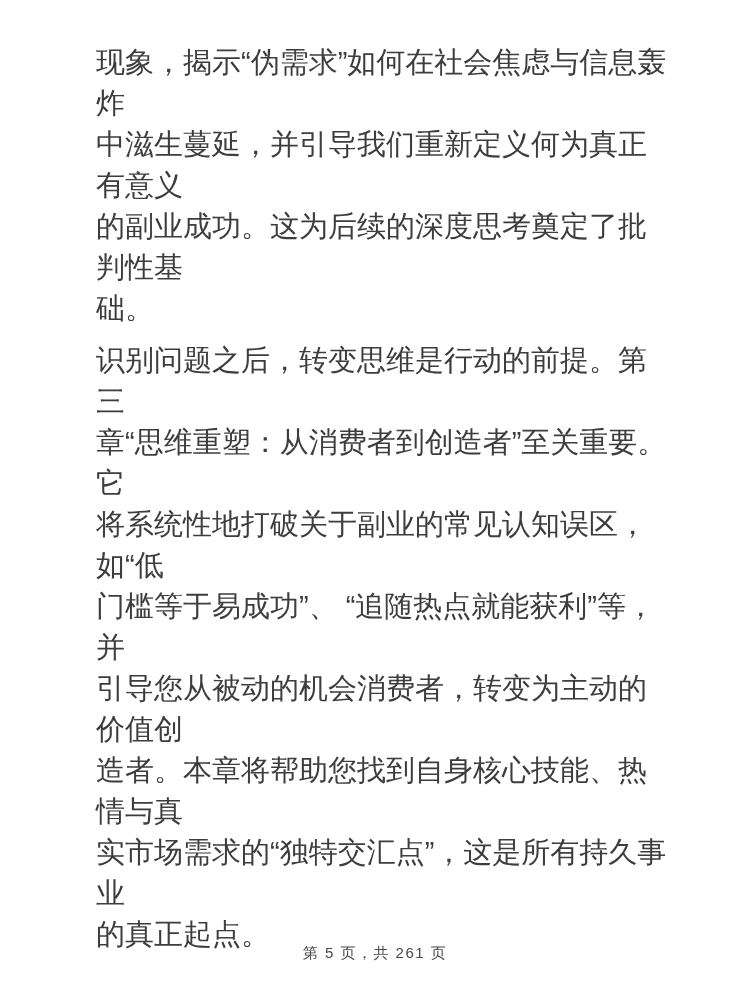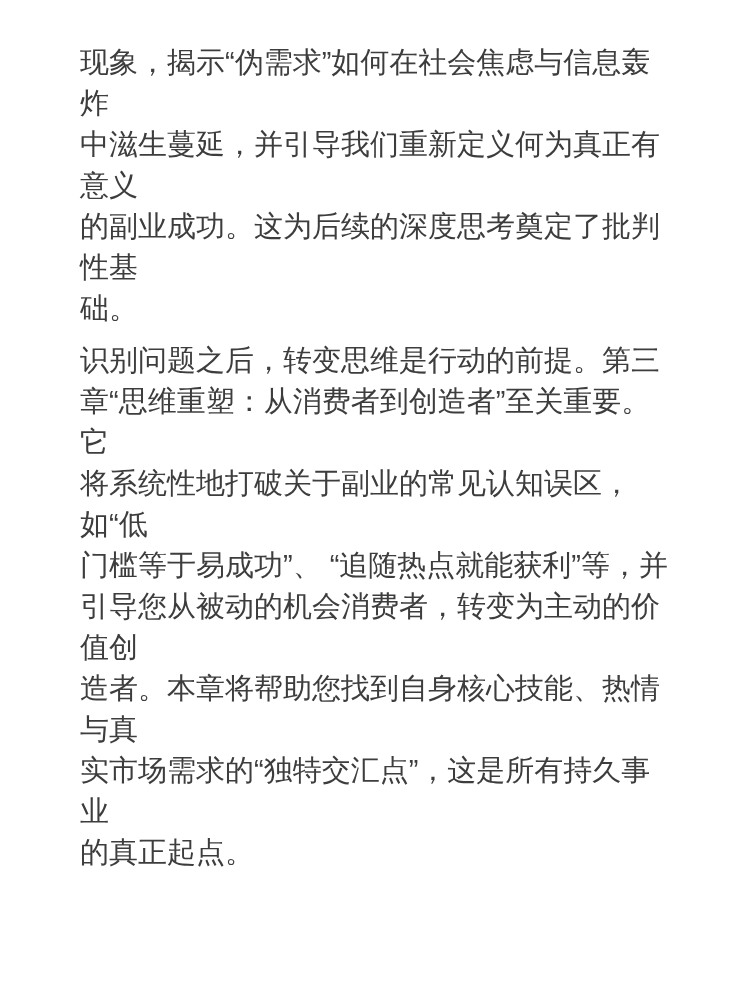--- a/index.html
+++ b/index.html
@@ -23,21 +23,21 @@
     position: absolute;
     left: 80px;
     top: 42px;
     width: 592px;
     color: #3d3d3d;
     font-size: 29px;
     line-height: 41px;
     text-align: left;
   }
   .para {
-    margin: 0 0 11px 0;
+    margin: 0 0 11px 16px;
     white-space: pre-line; 
     font-weight: 400;
   }
   .footer {
     position: absolute;
     left: 0;
     right: 0;
     top: 944px;
     text-align: center;
   }
@@ -61,14 +61,17 @@
 章“思维重塑：从消费者到创造者”至关重要。它
 将系统性地打破关于副业的常见认知误区，如“低
 门槛等于易成功”、 “追随热点就能获利”等，并
 引导您从被动的机会消费者，转变为主动的价值创
 造者。本章将帮助您找到自身核心技能、热情与真
 实市场需求的“独特交汇点”，这是所有持久事业
 的真正起点。</p>
 
   </div>
 
+  <footer class="footer">
+    <span class="page-indicator">第 5 页，共 261 页</span>
+  </footer>
 
 </main>
 
 </body></html>

